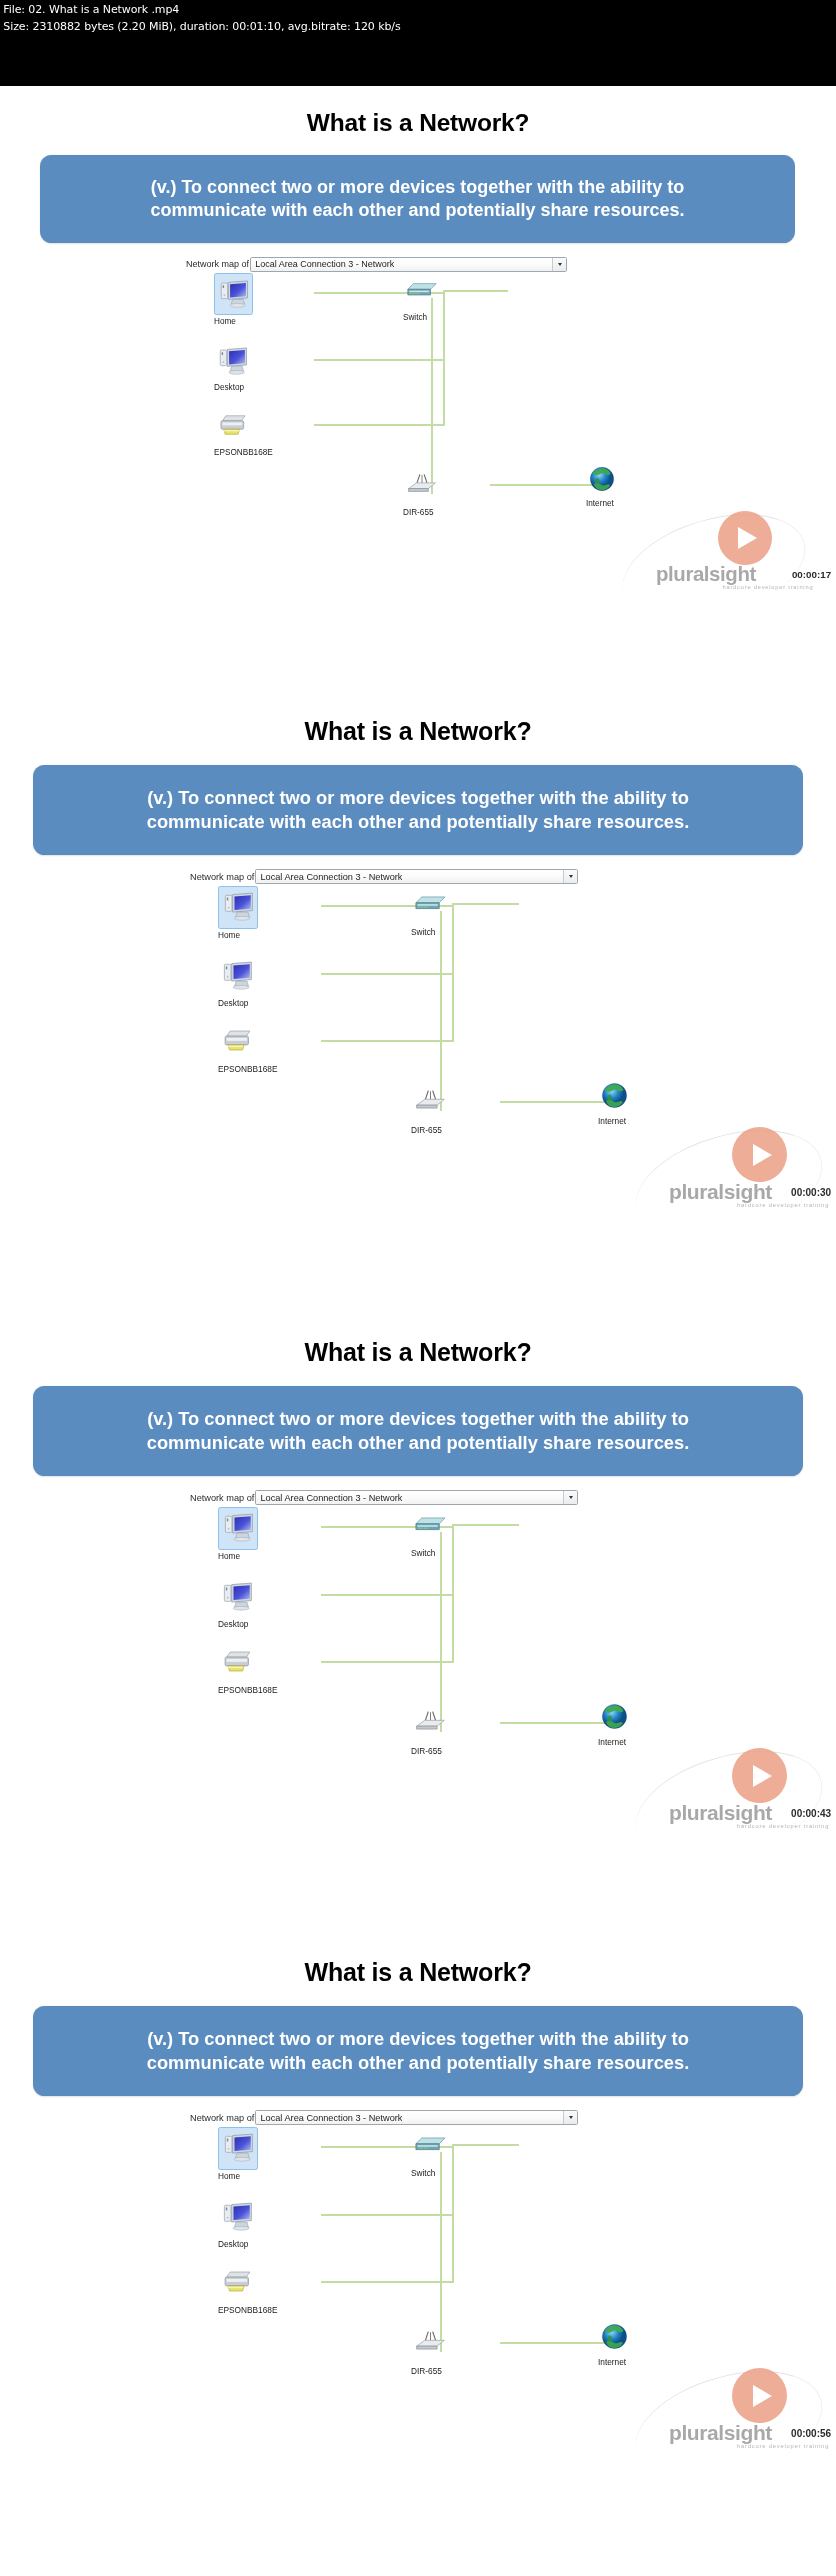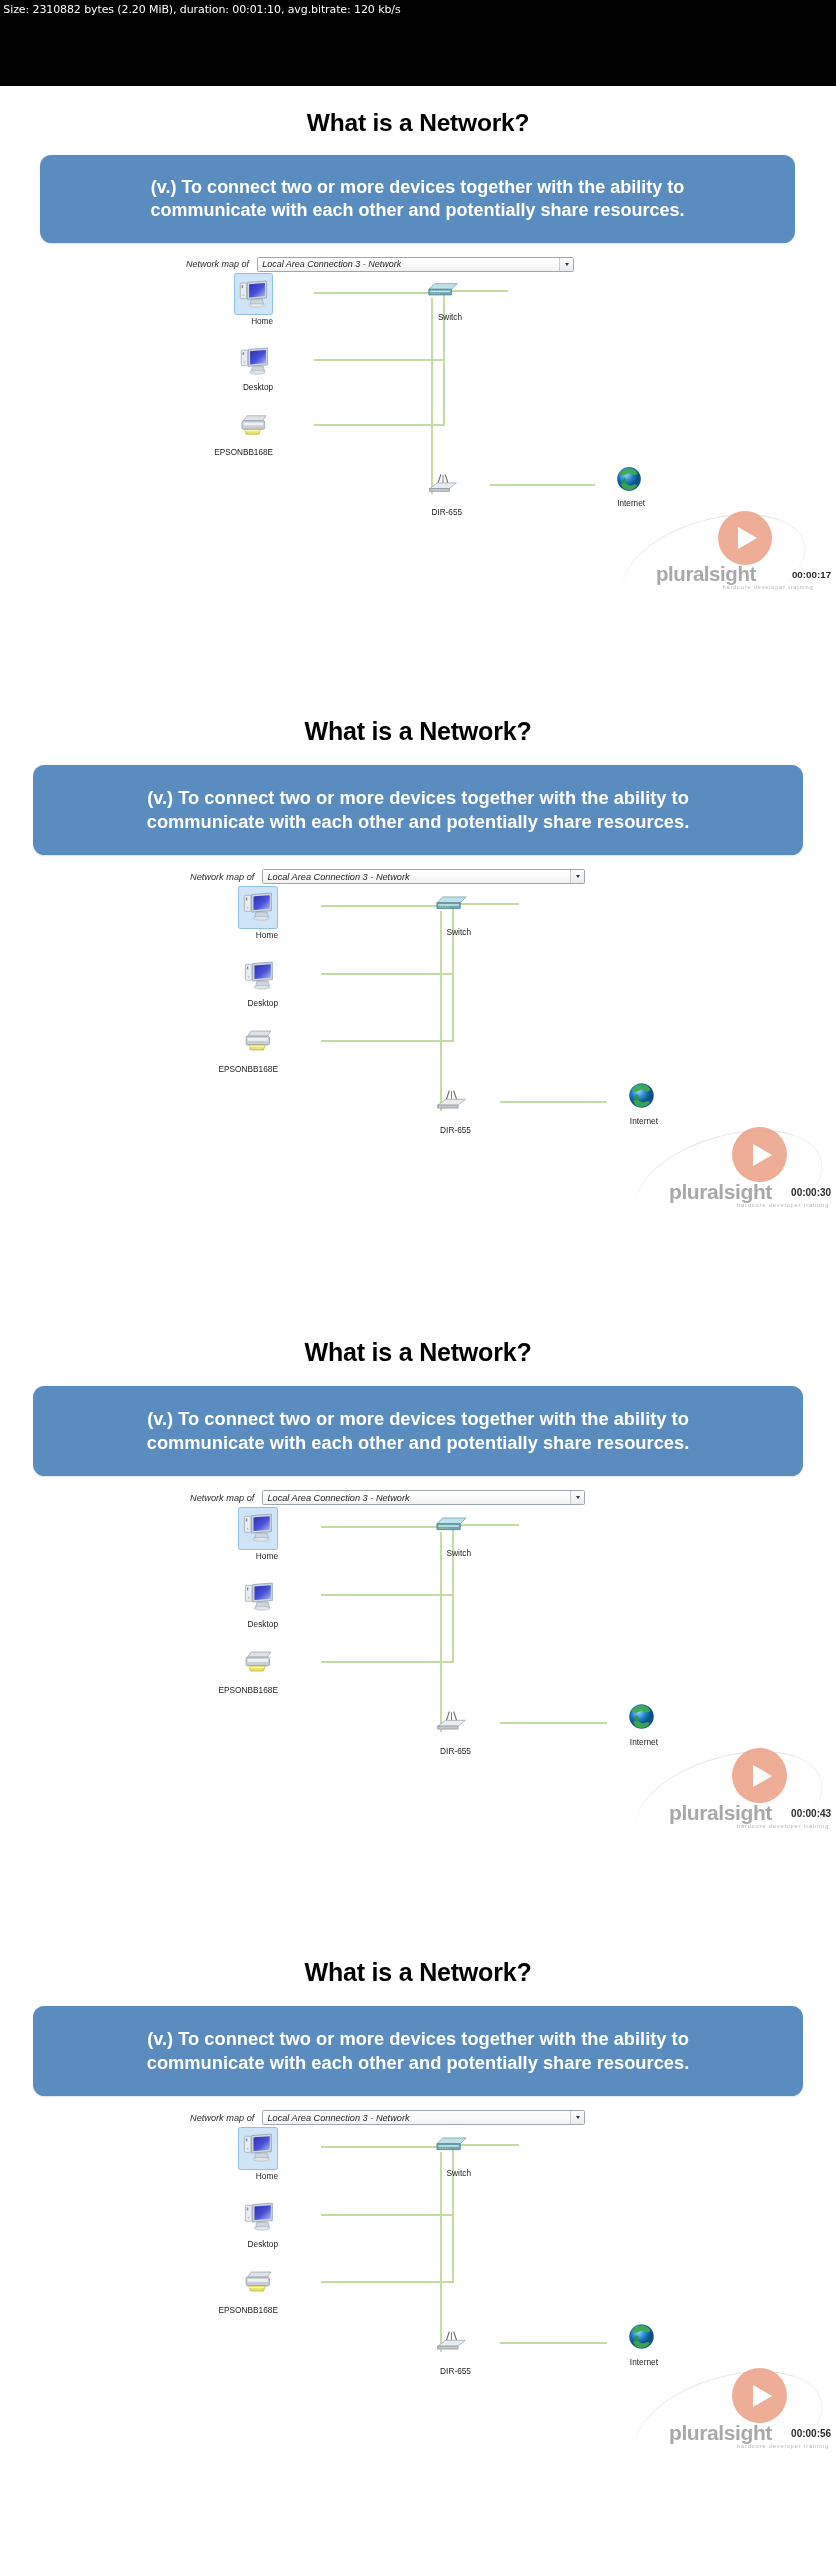--- a/index.html
+++ b/index.html
@@ -67,22 +67,21 @@
   }
   .callout span { display: block; padding: 0 21px; }
 
   
   .netmap { position: absolute; }
 
   .map-toolbar {
     position: absolute;
     display: flex;
     align-items: center;
-    gap: 8px;
-    font-style: italic;
+    gap: 1px;
   }
   .map-toolbar .label {
     color: #2a2a2a;
     font-family: "Liberation Sans", sans-serif;
     white-space: nowrap;
   }
   .combo {
     border: 0.8px solid #9fa7ae;
     background: linear-gradient(to bottom, #ffffff 0%, #fbfbfb 50%, #f1f1f1 100%);
     border-radius: 1.6px;
@@ -104,21 +103,21 @@
     flex: none;
   }
   .combo .combo-arrow i {
     display: block;
     border-left: 2.4px solid transparent;
     border-right: 2.4px solid transparent;
     border-top: 3.3px solid #333;
   }
 
   
-  .node { position: absolute; text-align: right; }
+  .node { position: absolute; text-align: left; }
   .node .cap {
     color: #1b1b1b;
     font-family: "Liberation Sans", sans-serif;
     white-space: nowrap;
     margin-top: 1.6px;
   }
   .node.selected .ico-wrap { background: #cfe5f7; border: 0.8px solid #8fc0e8; border-radius: 2.4px; }
   .ico-wrap { display: inline-block; padding: 1.6px; }
 
   
@@ -174,20 +173,21 @@
     white-space: nowrap;
     text-shadow: 0 0 1.6px #fff, 0 0 1.6px #fff;
   }
 </style>
 </head>
 <body>
 
 <div id="page">
 
   <div class="meta-bar">
+    <span class="meta-line">File: 02. What is a Network .mp4</span>
     <span class="meta-line">Size: 2310882 bytes (2.20 MiB), duration: 00:01:10, avg.bitrate: 120 kb/s</span>
   </div>
 
   <div id="frames-host">
       <div class="frame" style="top: 86px; height: 608px;">
         <div class="slide-title" style="top:23px;font-size:24.5px;">What is a Network?</div>
         <div class="callout" style="left:40px;top:69px;width:755px;height:88px;font-size:18px;">
           <span>(v.) To connect two or more devices together with the ability to<br>communicate with each other and potentially share resources.</span>
         </div>
         <div class="netmap" style="left:0px;top:171px;width:836px;height:310px;">

